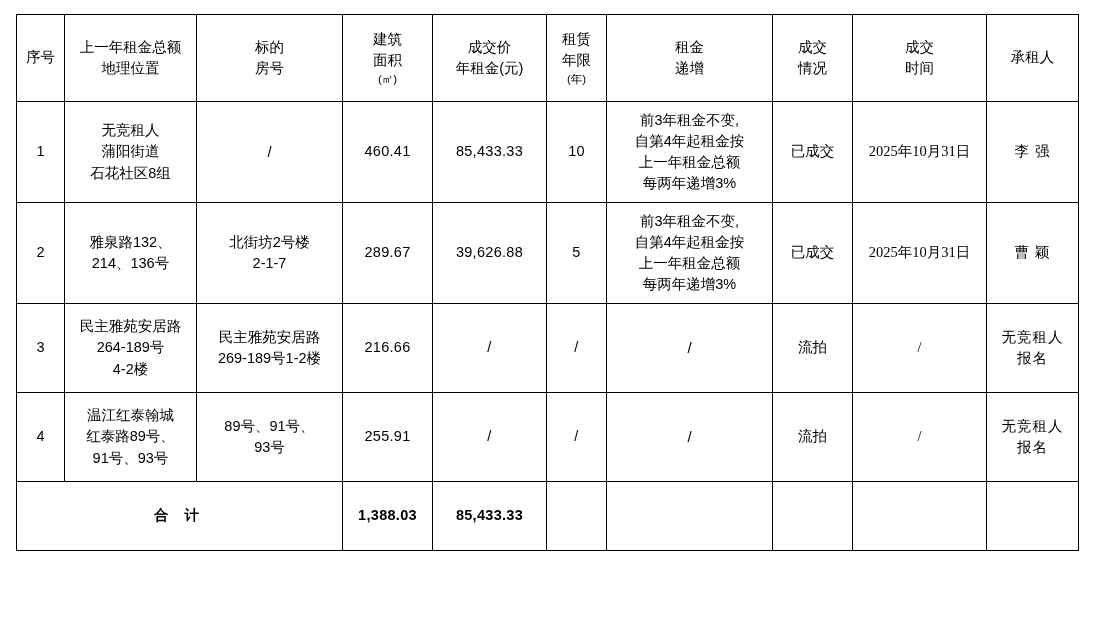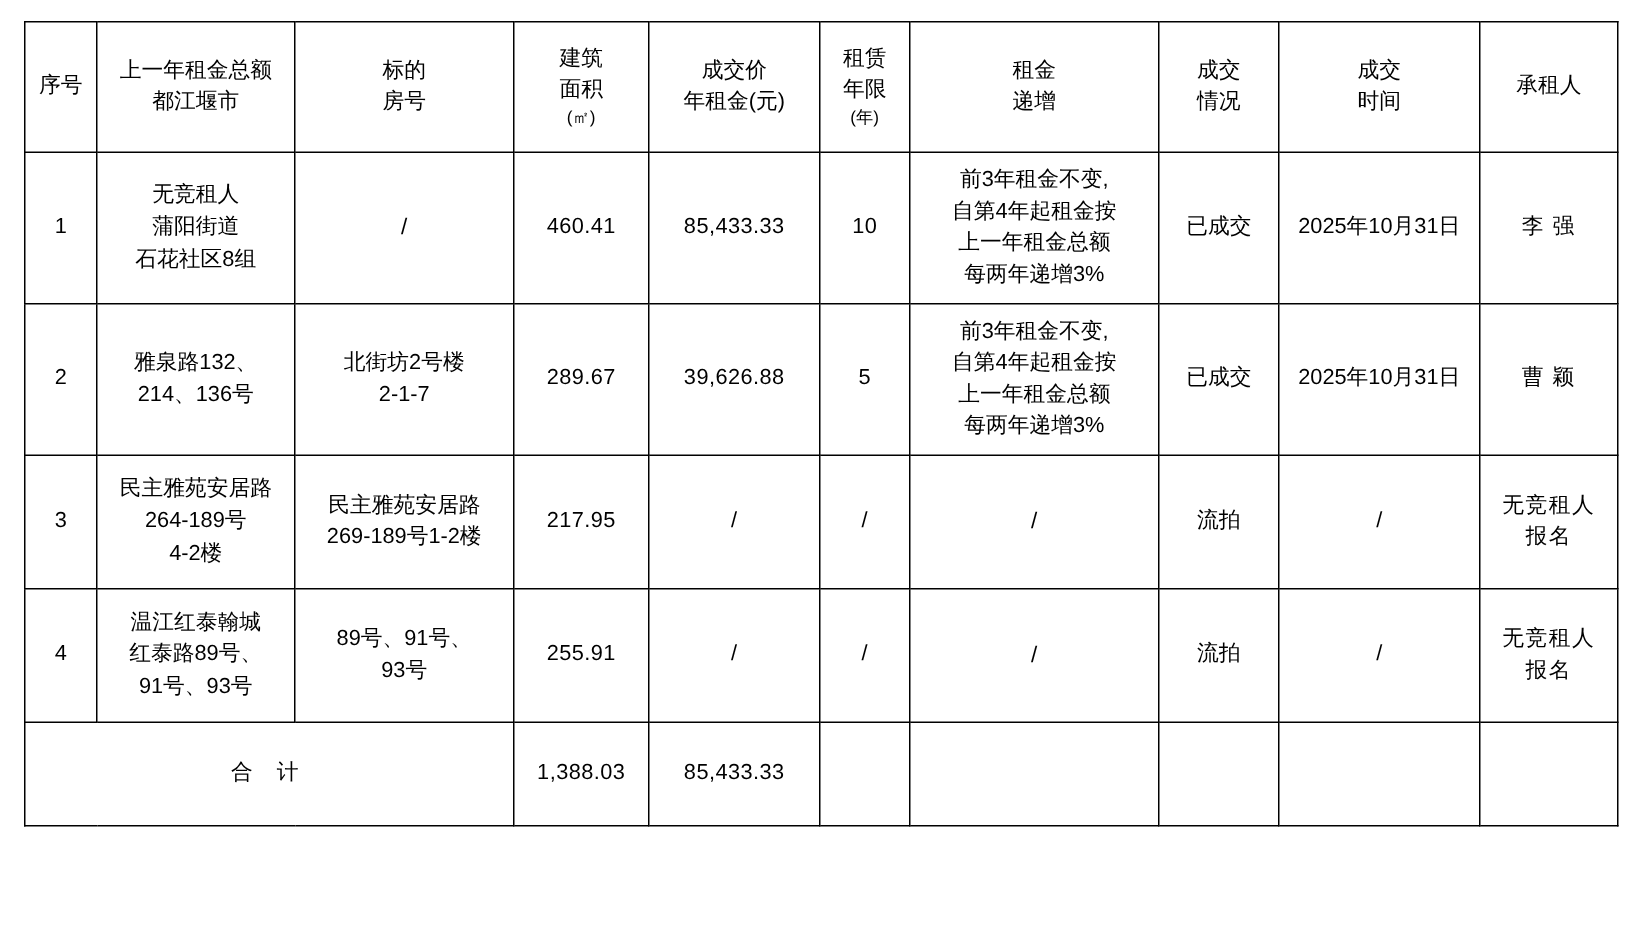--- a/index.html
+++ b/index.html
@@ -47,20 +47,21 @@
     font-size: 11.5px;
   }
   tbody tr.data-row td {
     height: 94px;
   }
   tbody tr.data-row.short td {
     height: 82px;
   }
   tbody tr.total-row td {
     height: 62px;
+    font-weight: bold;
   }
   .num-cell {
     font-size: 15px;
     letter-spacing: 0.3px;
   }
   .money-cell {
     font-size: 15px;
     letter-spacing: 0.3px;
   }
   .escalate {
@@ -89,20 +90,21 @@
     padding-left: 6px;
   }
   .seq-cell {
     font-size: 14.5px;
   }
   .status-cell {
     font-size: 14.5px;
   }
   .date-cell {
     font-size: 14px;
+    font-family: Liberation Serif, serif;
   }
   .slash {
     font-size: 15px;
   }
   
   col.c-seq      { width: 48px; }
   col.c-name     { width: 132px; }
   col.c-room     { width: 146px; }
   col.c-area     { width: 90px; }
   col.c-price    { width: 114px; }
@@ -129,21 +131,21 @@
       <col class="c-time">
         <col class="c-tenant">
     </colgroup>
     <thead>
       <tr>
         <td>
           <div>序号</div>
         </td>
         <td>
           <div>上一年租金总额</div>
-          <div>都江堰市</div>
+          <div>地理位置</div>
         </td>
         <td>
           <div>标的</div>
           <div>房号</div>
         </td>
         <td>
           <div>建筑</div>
           <div>面积</div>
           <div class="u-sm">(㎡)</div>
         </td>
@@ -231,21 +233,21 @@
         <td class="seq-cell">3</td>
         <td class="name-cell">
           <div>民主雅苑安居路</div>
           <div>264-189号</div>
           <div>4-2楼</div>
         </td>
         <td class="room-cell">
           <div>民主雅苑安居路</div>
           <div>269-189号1-2楼</div>
         </td>
-        <td class="num-cell">217.95</td>
+        <td class="num-cell">216.66</td>
         <td class="money-cell slash">/</td>
         <td class="num-cell slash">/</td>
         <td class="escalate">
           <div class="slash">/</div>
         </td>
         <td class="status-cell">流拍</td>
         <td class="date-cell slash">/</td>
         <td class="tenant-cell">
           <div>无竞租人</div>
           <div>报名</div>

